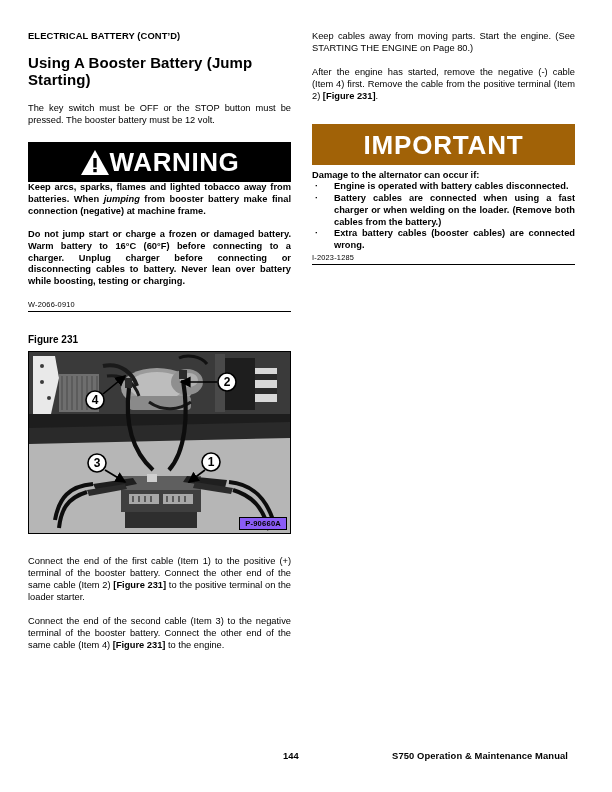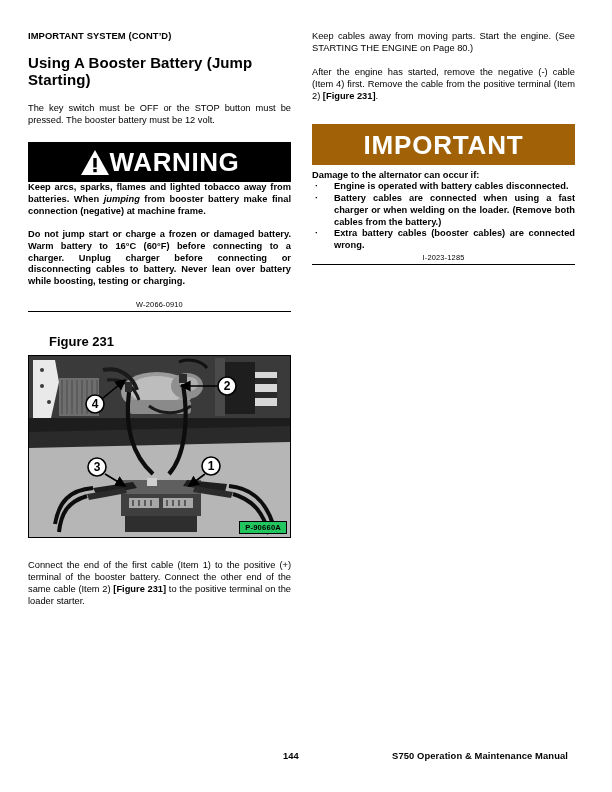--- a/index.html
+++ b/index.html
@@ -75,21 +75,21 @@
   p.warn-body {
     font-size: 9.3px;
     font-weight: bold;
     line-height: 11.7px;
     text-align: justify;
     margin: 0 0 12px 0;
   }
   p.warn-body i { font-style: italic; }
   .code-line {
     font-size: 7.4px;
-    text-align: center;
+    text-align: left;
     margin-top: 1px;
     letter-spacing: 0.2px;
   }
   .rule {
     border-top: 1.6px solid #000;
     margin-top: 2px;
   }
 
   
   .important-block { margin-top: 22px; }
@@ -130,39 +130,38 @@
     position: absolute;
     left: 3px;
     top: 0;
     font-size: 9.3px;
     line-height: 11.7px;
   }
 
   
   .figure-wrap { margin-top: 22px; }
   .figure-label {
-    font-size: 13px;
+    font-size: 10px;
     font-weight: bold;
     margin-bottom: 6px;
-    margin-left: 21px;
   }
   .figure-box {
     width: 261px;
     height: 181px;
     border: 1px solid #000;
     position: relative;
     overflow: hidden;
     background: #b4b4b4;
   }
   .fig-svg { display: block; }
   .photo-id {
     position: absolute;
     right: 3px;
     bottom: 3px;
-    background: #22c55e;
+    background: #8b5cf6;
     border: 1px solid #000;
     font-size: 7.6px;
     font-weight: bold;
     padding: 1px 5px 1px 5px;
     letter-spacing: 0.2px;
   }
 
   
   .footer {
     position: absolute;
@@ -186,21 +185,21 @@
     letter-spacing: 0.1px;
   }
 </style>
 </head>
 <body>
 
 <div class="page">
 
   <div class="col col-left">
 
-    <h1 class="section-title">IMPORTANT SYSTEM (CONT’D)</h1>
+    <h1 class="section-title">ELECTRICAL BATTERY (CONT’D)</h1>
     <h2 class="sub-title">Using A Booster Battery (Jump Starting)</h2>
 
     <p class="body">The key switch must be OFF or the STOP button must be pressed. The booster battery must be 12 volt.</p>
 
     <div class="warning-block">
       <div class="warning-bar">
         <span>
           <svg class="tri-icon" width="30" height="27" viewBox="0 0 30 27" aria-hidden="true">
             <polygon points="15,1 29,26 1,26" fill="#ffffff"></polygon>
             <rect x="13.3" y="9" width="3.4" height="9.5" fill="#000000"></rect>
@@ -315,20 +314,21 @@
           <line x1="176" y1="118" x2="160" y2="130" stroke="#000" stroke-width="1.6" marker-end="url(#ah)"></line>
           <circle cx="182" cy="110" r="9" fill="#ffffff" stroke="#000" stroke-width="1.6"></circle>
           <text x="182" y="114" text-anchor="middle" font-family="Liberation Sans, sans-serif" font-size="12" font-weight="bold" fill="#000">1</text>
         </svg>
         <div class="photo-id">P-90660A</div>
       </div>
     </div>
 
     <div style="margin-top:21px;">
       <p class="body"><span>Connect the end of the first cable (Item 1) to the positive (+) terminal of the booster battery. Connect the other end of the same cable (Item 2) </span><span class="b">[Figure 231]</span><span> to the positive terminal on the loader starter.</span></p>
+      <p class="body"><span>Connect the end of the second cable (Item 3) to the negative terminal of the booster battery. Connect the other end of the same cable (Item 4) </span><span class="b">[Figure 231]</span><span> to the engine.</span></p>
     </div>
 
   </div>
 
   <div class="col col-right">
 
     <p class="body">Keep cables away from moving parts. Start the engine. (See STARTING THE ENGINE on Page 80.)</p>
     <p class="body"><span>After the engine has started, remove the negative (-) cable (Item 4) first. Remove the cable from the positive terminal (Item 2) </span><span class="b">[Figure 231]</span><span>.</span></p>
 
     <div class="important-block">

